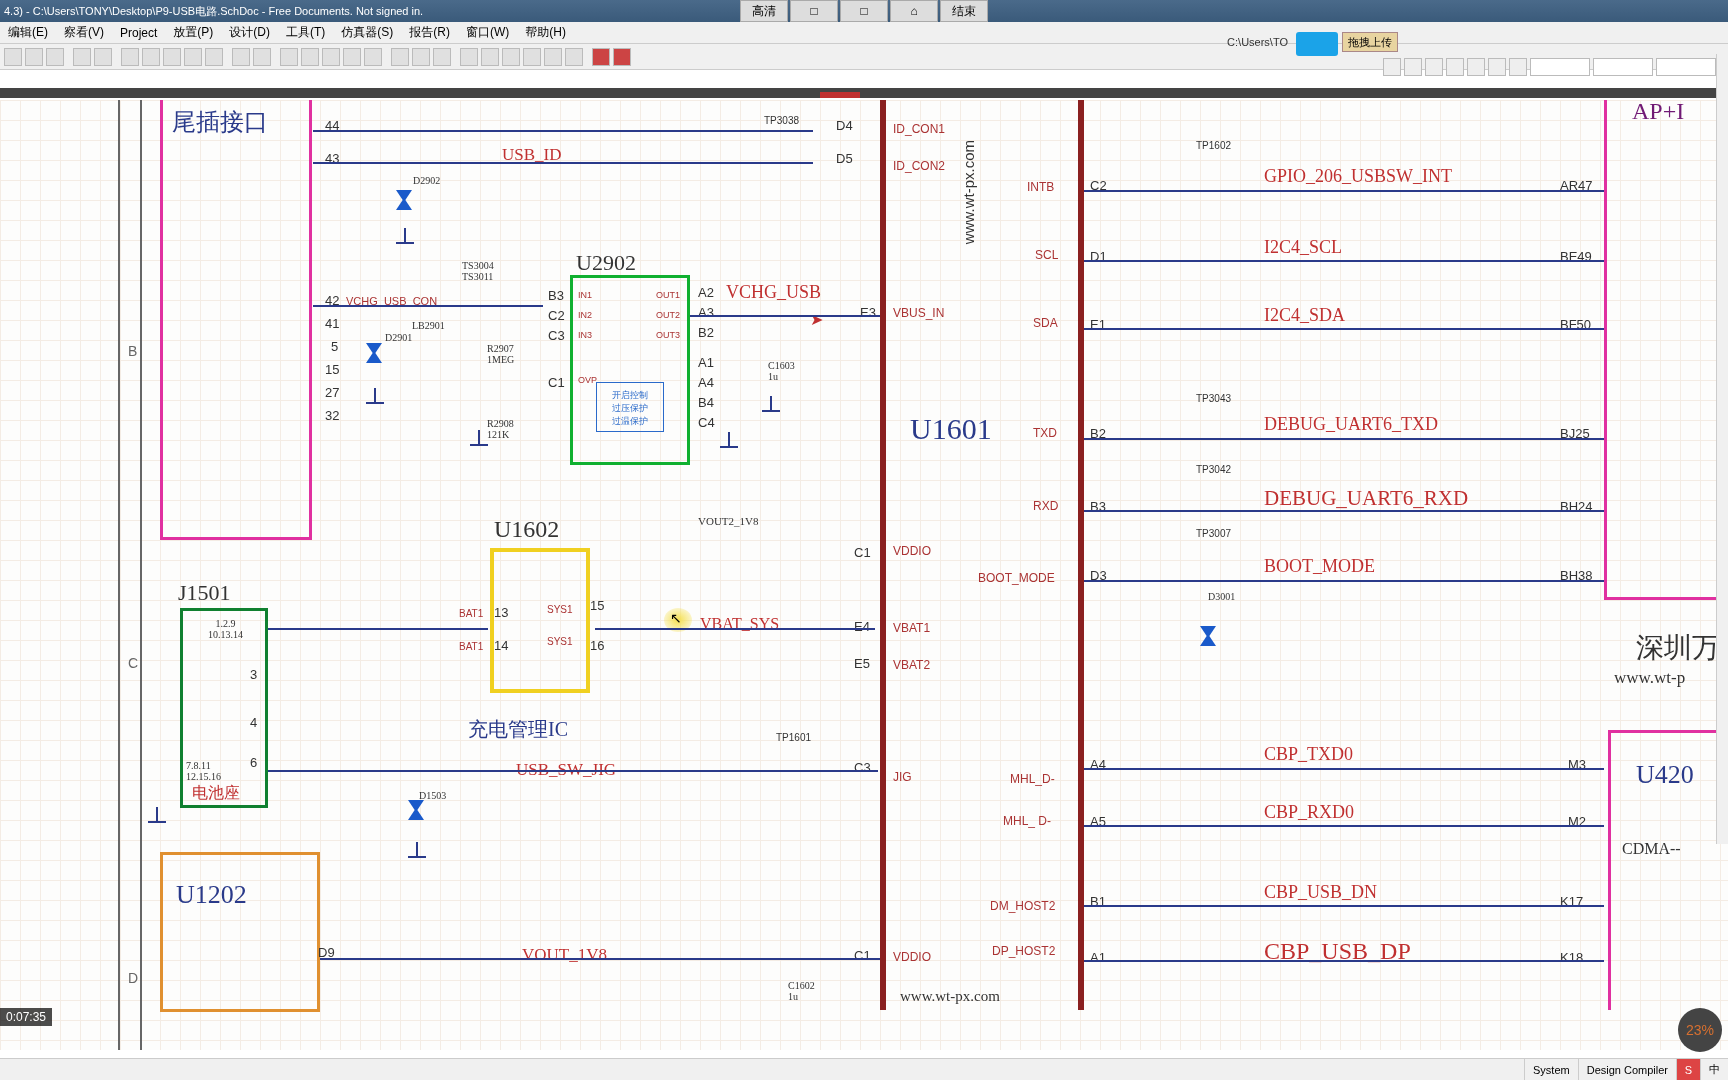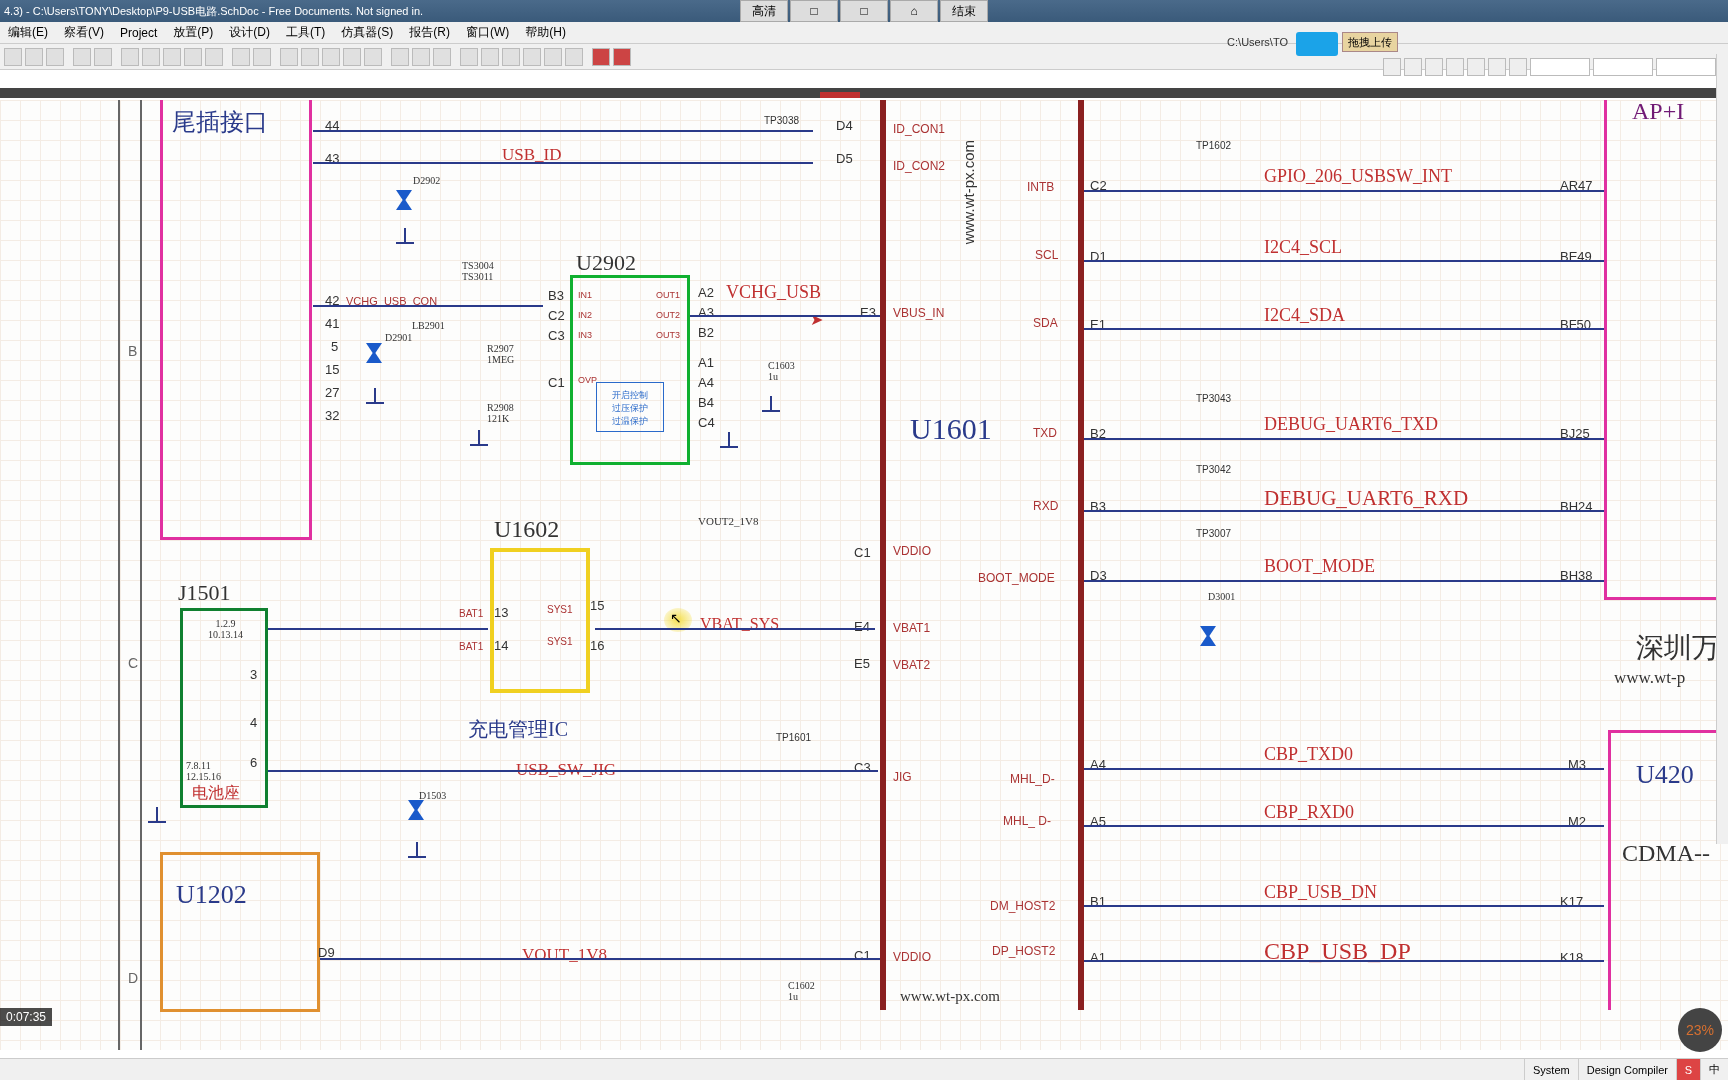--- a/index.html
+++ b/index.html
@@ -187,21 +187,21 @@
   <div class="pin" style="left:860px;top:205px">E3</div>
   <div style="position:absolute;left:810px;top:210px;color:#c03030;font-size:16px">➤</div>
 
   <div class="cn" style="left:346px;top:195px;font-size:11px">VCHG_USB_CON</div>
   <div class="lbl" style="left:462px;top:160px;font-size:10px;white-space:pre-line">TS3004
 TS3011</div>
   <div class="lbl" style="left:412px;top:220px;font-size:10px">LB2901</div>
   <div class="lbl" style="left:385px;top:232px;font-size:10px">D2901</div>
   <div class="lbl" style="left:487px;top:243px;font-size:10px;white-space:pre-line">R2907
 1MEG</div>
-  <div class="lbl" style="left:487px;top:302px;font-size:10px;white-space:pre-line">R2908
+  <div class="lbl" style="left:487px;top:318px;font-size:10px;white-space:pre-line">R2908
 121K</div>
   <div class="lbl" style="left:768px;top:260px;font-size:10px;white-space:pre-line">C1603
 1u</div>
 
   <div class="diode" style="left:366px;top:243px"><svg viewBox="0 0 16 20">
         <polygon points="0,0 16,0 8,12" fill="#1a5aca"></polygon>
         <polygon points="0,20 16,20 8,8" fill="#1a5aca"></polygon>
       </svg></div>
   <div class="gnd" style="left:366px;top:288px"></div>
   <div class="gnd" style="left:470px;top:330px"></div>
@@ -326,21 +326,21 @@
   <div class="pin" style="left:1560px;top:794px">K17</div>
   <div class="pin" style="left:1560px;top:850px">K18</div>
 
   <div class="box" style="left:1604px;top:0;width:120px;height:500px;border-color:#e030a0;border-top:none;border-right:none"></div>
   <div class="lbl" style="left:1632px;top:-2px;font-size:24px;color:#701a75">AP+I</div>
   <div class="lbl" style="left:1636px;top:529px;font-size:28px">深圳万</div>
   <div class="lbl" style="left:1614px;top:568px;font-size:17px">www.wt-p</div>
 
   <div class="box" style="left:1608px;top:630px;width:120px;height:280px;border-color:#e030a0;border-right:none;border-bottom:none"></div>
   <div class="lbl" style="left:1636px;top:660px;font-size:26px;color:#2a3a8a">U420</div>
-  <div class="lbl" style="left:1622px;top:740px;font-size:24px">CDMA--</div>
+  <div class="lbl" style="left:1622px;top:740px;font-size:16px">CDMA--</div>
 
   <div style="position:absolute;left:960px;top:40px;writing-mode:vertical-rl;font-size:15px;color:#333;transform:rotate(180deg)">www.wt-px.com</div>
   <div class="lbl" style="left:900px;top:888px;font-size:15px">www.wt-px.com</div>
 
   <div class="wire" style="left:313px;top:30px;width:500px;height:2px"></div>
   <div class="wire" style="left:313px;top:62px;width:500px;height:2px"></div>
   <div class="wire" style="left:313px;top:205px;width:230px;height:2px"></div>
   <div class="wire" style="left:690px;top:215px;width:190px;height:2px"></div>
   <div class="wire" style="left:268px;top:528px;width:220px;height:2px"></div>
   <div class="wire" style="left:595px;top:528px;width:280px;height:2px"></div>

